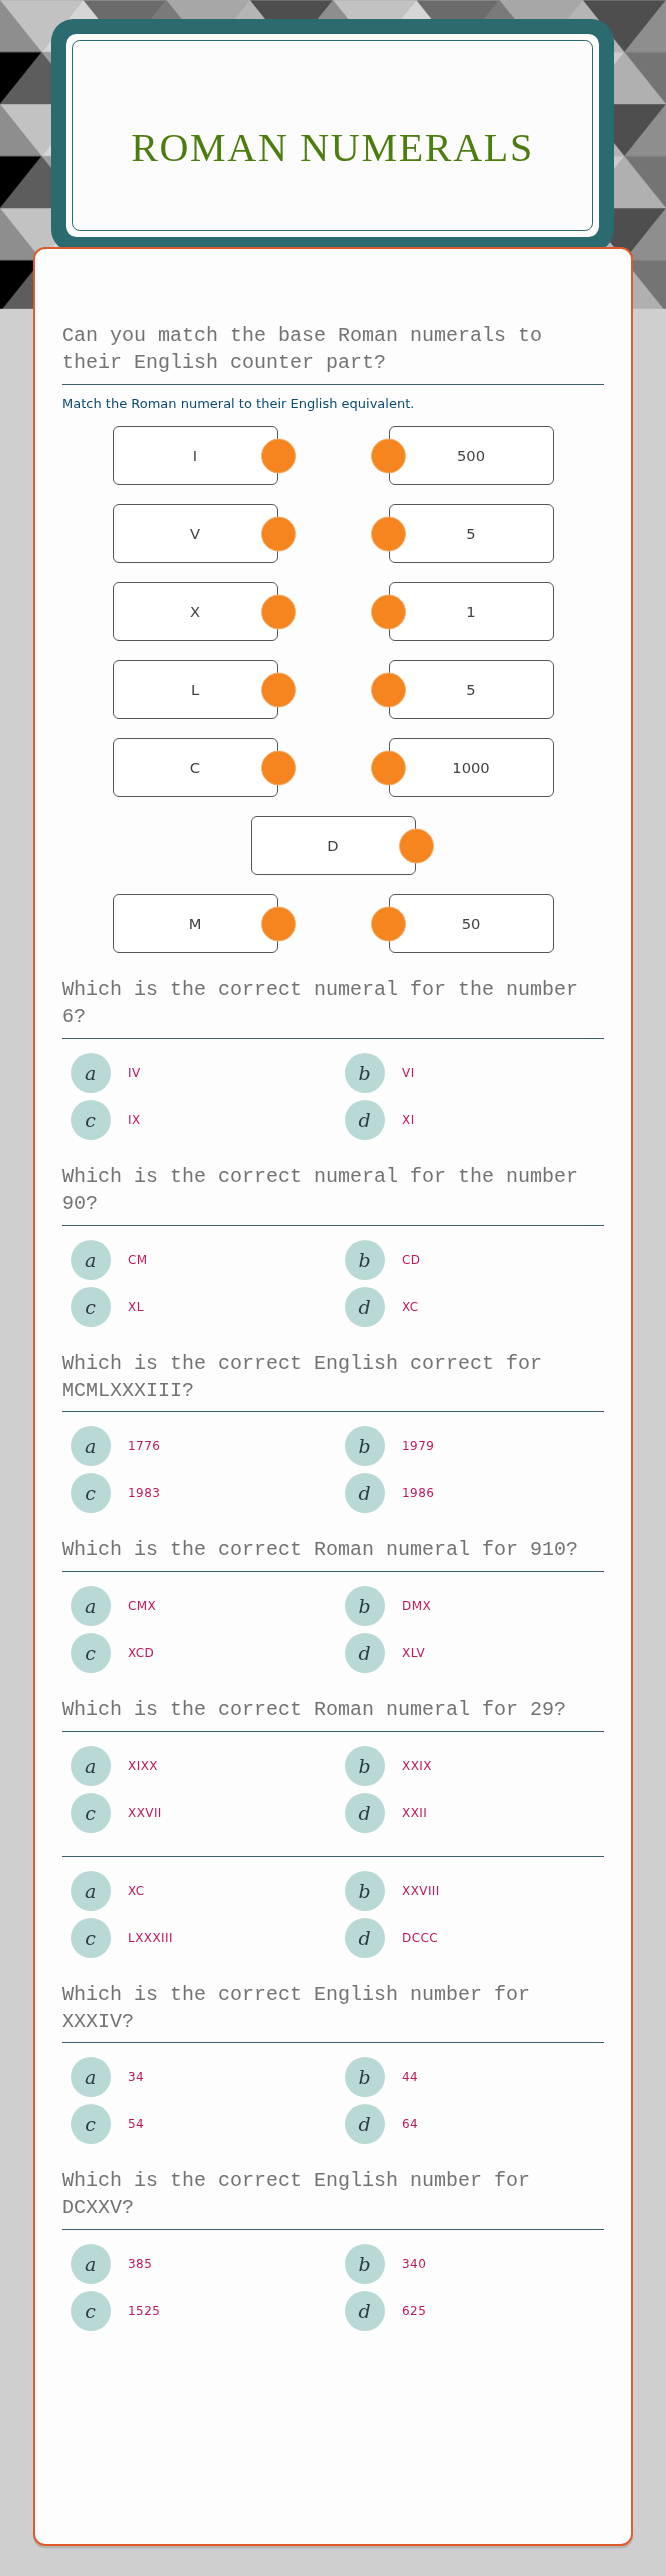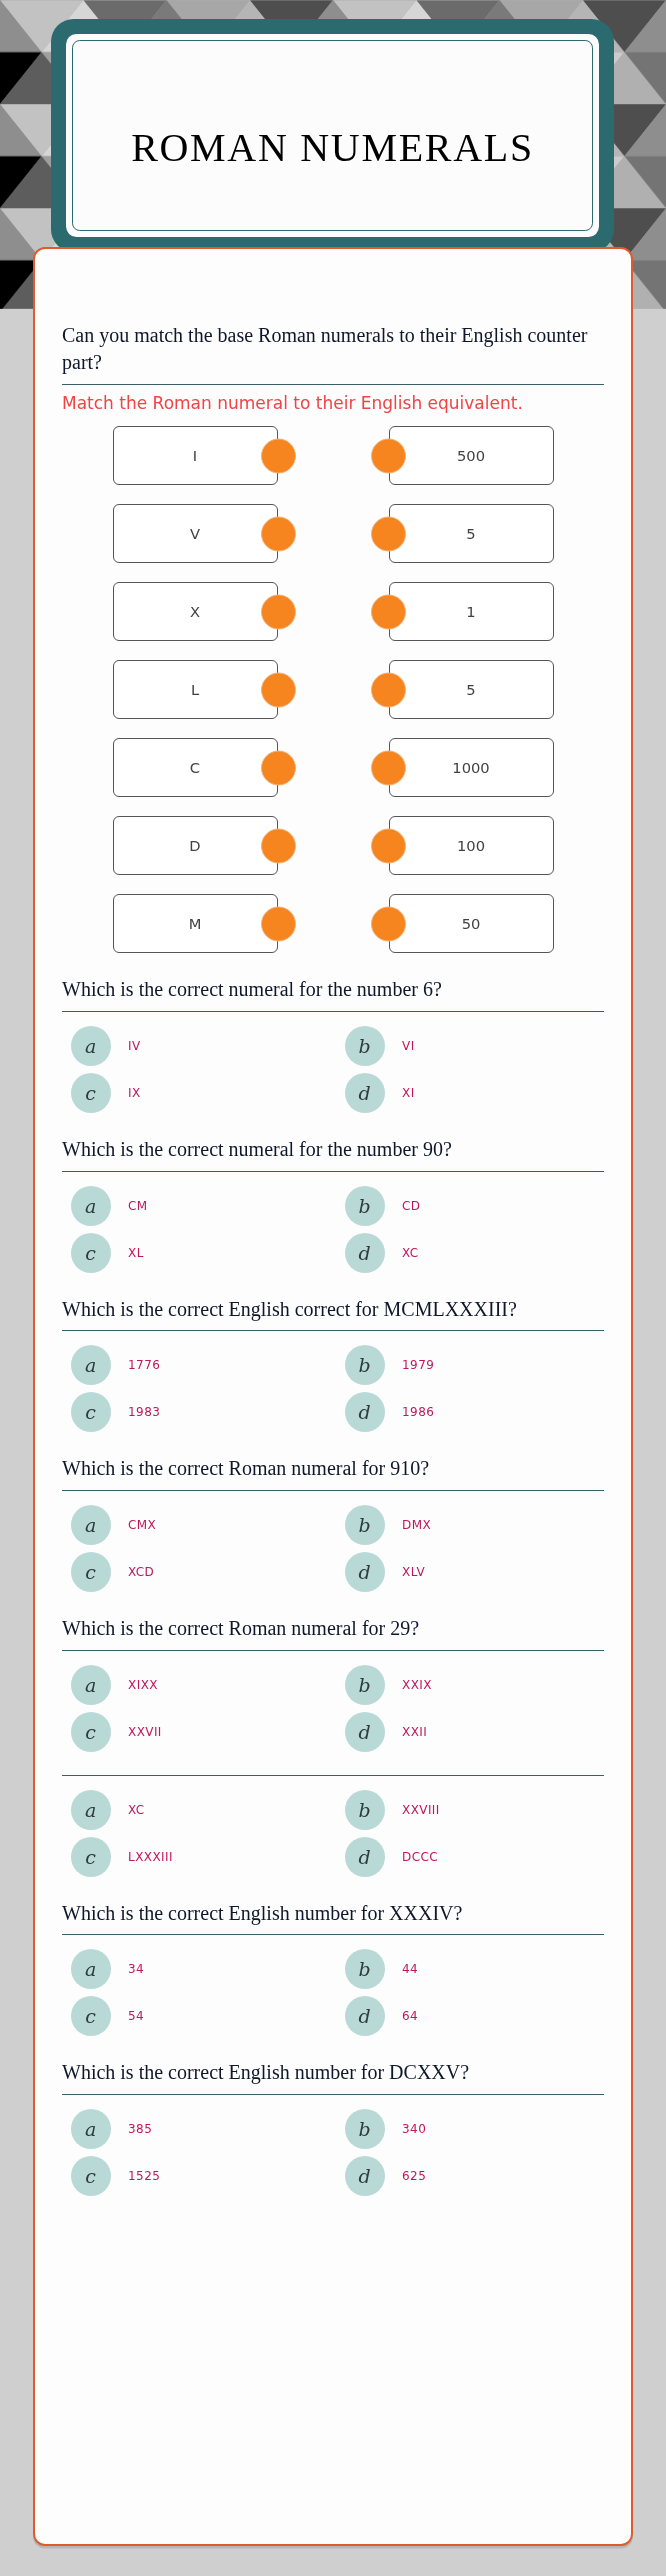--- a/index.html
+++ b/index.html
@@ -7,30 +7,30 @@
         font-family:"DejaVu Sans",sans-serif;}
   .pattern-band{position:absolute;left:0;top:0;width:666px;height:309px;}
   
   .header-card{position:absolute;left:51px;top:19px;width:563px;height:233px;
                background:#2b6a6e;border-radius:22.6px;padding:14.7px;box-sizing:border-box;}
   .header-inner{position:relative;height:100%;background:#fcfcfc;border-radius:10.4px;
                 display:flex;align-items:center;justify-content:center;}
   .header-inner::before{content:"";position:absolute;inset:6px;border:1.7px solid #2b6a6e;
                 border-radius:7.8px;pointer-events:none;}
   .worksheet-title{position:relative;top:12px;margin:0;font-family:"Liberation Serif",serif;
-                font-weight:400;font-size:40px;letter-spacing:1.7px;color:#000000;}
+                font-weight:400;font-size:40px;letter-spacing:1.7px;color:#4d7c0f;}
   
   .quiz-card{position:absolute;left:33px;top:247px;width:600px;height:2299px;
              background:#fdfdfd;border:2.6px solid #e05a2c;border-radius:12px;
              box-sizing:border-box;padding:73px 27px 0;overflow:hidden;
              box-shadow:0 2.6px 0 rgba(0,0,0,.12);}
-  .q-title{margin:0;font-family:Liberation Serif, serif;font-weight:400;
-           font-size:20px;line-height:27px;color:#0f172a;}
+  .q-title{margin:0;font-family:Liberation Mono, monospace;font-weight:400;
+           font-size:20px;line-height:27px;color:#737373;}
   .q-underline{border:0;height:0.9px;background:#3b5f6a;margin:7.8px 0 0;}
-  .instruction{margin:11.3px 0 0;font-size:17px;line-height:15.6px;color:#ef4444;}
+  .instruction{margin:11.3px 0 0;font-size:13px;line-height:15.6px;color:#0c4a6e;}
   
   .match-grid{margin-top:14.7px;display:grid;row-gap:19px;}
   .match-row{display:flex;justify-content:center;gap:111px;}
   .match-box{position:relative;width:165px;height:59px;background:#ffffff;
              border:0.9px solid #555;border-radius:6px;box-sizing:border-box;
              display:flex;align-items:center;justify-content:center;
              font-size:14.7px;color:#424242;}
   .dot{position:absolute;top:50%;transform:translateY(-50%);width:35px;height:35px;
        border-radius:50%;background:#f6851f;border:1.7px solid #f2b377;box-sizing:border-box;}
   .dot-right{right:-19px;}
@@ -143,24 +143,20 @@
       <span class="dot dot-left"></span>
       <span>1000</span>
     </div>
   </div>
 
   <div class="match-row">
     <div class="match-box">
       <span>D</span>
       <span class="dot dot-right"></span>
     </div>
-    <div class="match-box">
-      <span class="dot dot-left"></span>
-      <span>100</span>
-    </div>
   </div>
 
   <div class="match-row">
     <div class="match-box">
       <span>M</span>
       <span class="dot dot-right"></span>
     </div>
     <div class="match-box">
       <span class="dot dot-left"></span>
       <span>50</span>

